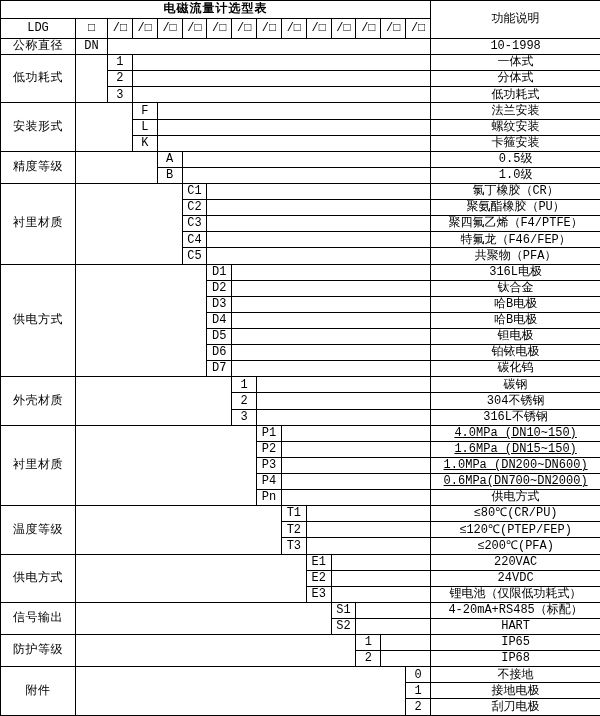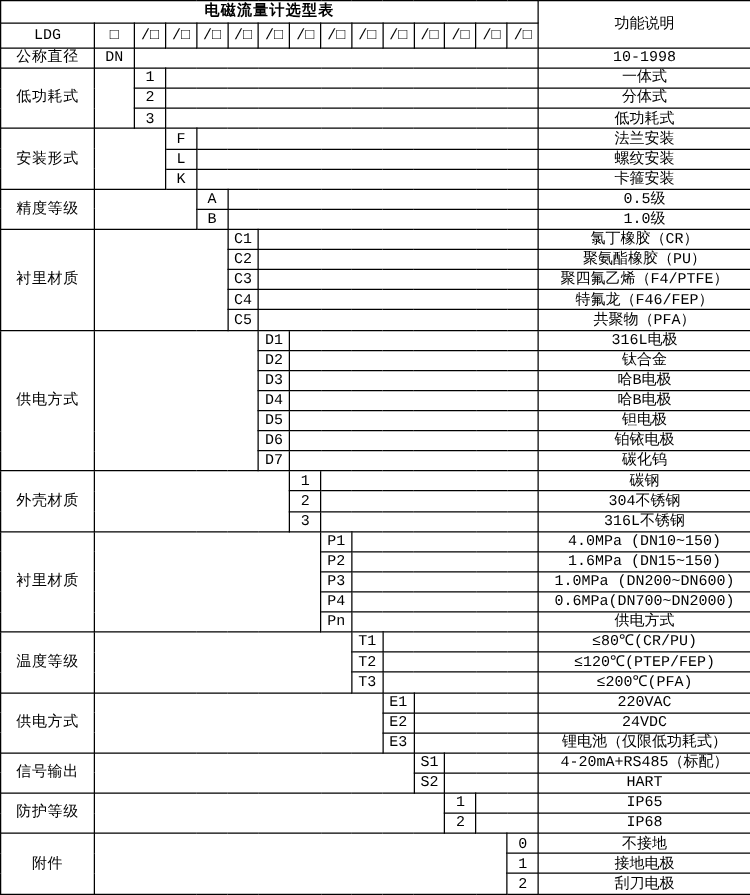--- a/index.html
+++ b/index.html
@@ -22,21 +22,21 @@
     white-space: nowrap;
     overflow: hidden;
     padding: 0 1px;
   }
   tr.title-row { height: 18px; }
   td.title-cell { font-size: 13px; font-weight: bold; letter-spacing: 1px; }
   td.func-head { font-size: 13px; font-weight: normal; }
   td.left-pad { text-align: left; padding-left: 5px; }
   td.group-label { font-size: 12px; letter-spacing: 0.5px; }
   td.code-cell { font-size: 12px; }
-  td.desc-left { text-align: left; padding-left: 3px; }
+  td.desc-left { text-align: left; padding-left: 3px; text-decoration: underline; }
   td.slot-cell { font-size: 12px; padding: 0; }
 </style>
 </head>
 <body>
 
 <div class="wrap">
   <table class="sel">
     <colgroup>
       <col style="width:75px">
       <col style="width:32px">

